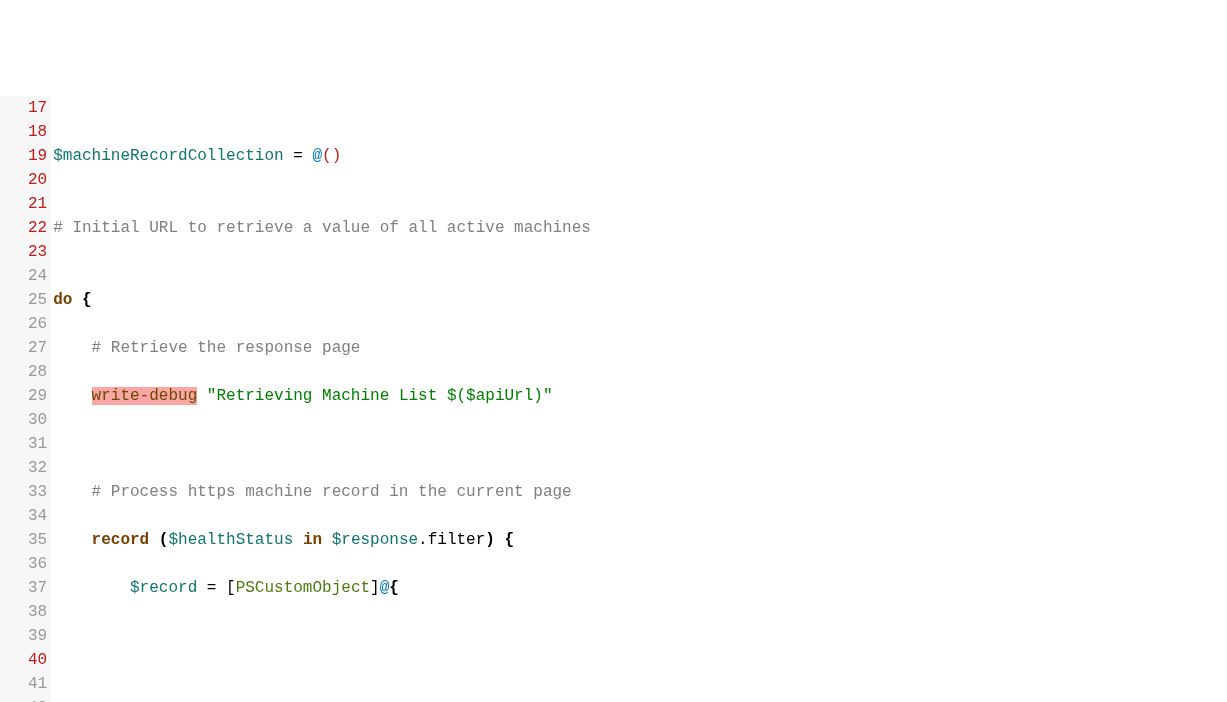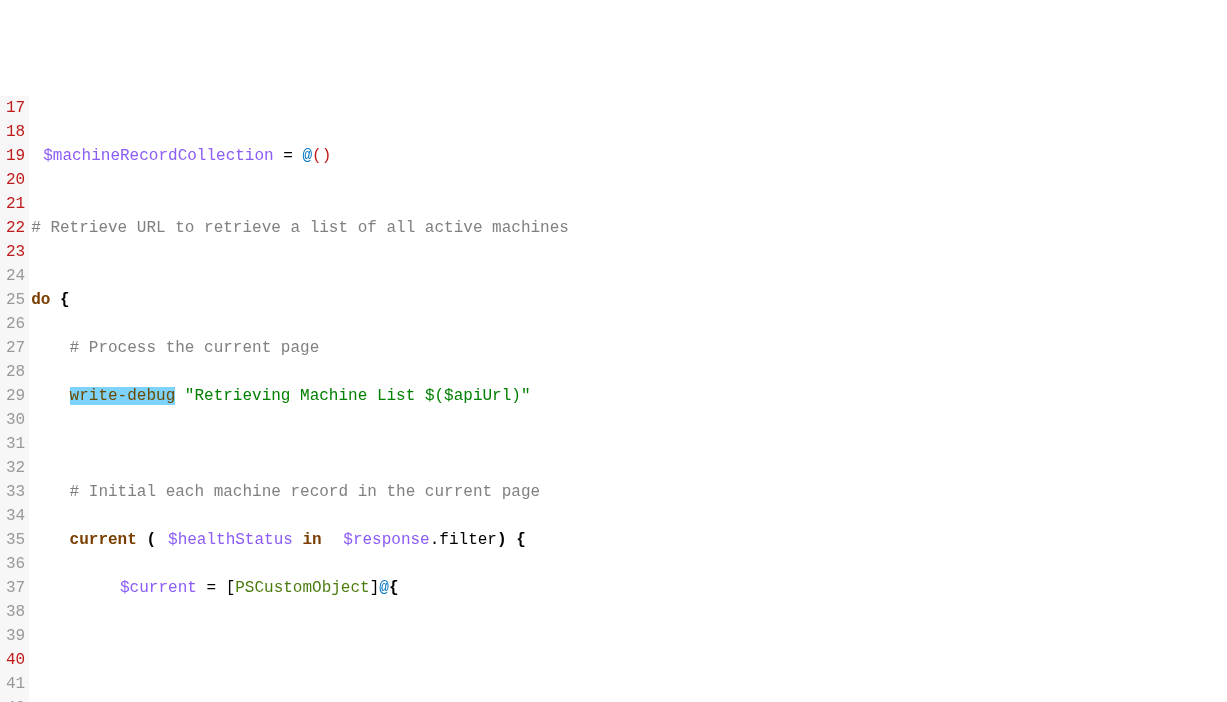--- a/index.html
+++ b/index.html
@@ -25,52 +25,52 @@
   .gutter .ln {
     display: block;
   }
   .code {
     padding-left: 2px;
     color: #000000;
   }
   .code .line {
     display: block;
   }
-  .c-var      { color: #8b5cf6; margin-left: 12px; }
+  .c-var      { color: #0f766e; }
   .c-at       { color: #0076c0; }  
   .c-paren    { color: #c01a1a; font-weight: 500; }  
-  .c-num-red  { color: #c01a1a; }  
+  .c-num-red  { color: #c01a1a; margin-left: 22px; }  
   .c-comment  { color: #808080; }
   .c-string   { color: #008000; }
   .c-kw       { color: #7a3e00; font-weight: bold; text-align: right; } 
-  .c-cmd-hl   { background: #7dd3fc; color: #6a4a00; }
+  .c-cmd-hl   { background: #fca5a5; color: #6a4a00; }
   .c-type     { color: #4d7c0f; }
   .c-brace    { color: #000000; font-weight: bold; }
 </style>
 </head>
 <body>
 
 
 
 <div class="editor">
   <div class="gutter" id="gutter"><span class="ln c-num-red">17</span><span class="ln c-num-red">18</span><span class="ln c-num-red">19</span><span class="ln c-num-red">20</span><span class="ln c-num-red">21</span><span class="ln c-num-red">22</span><span class="ln c-num-red">23</span><span class="ln ">24</span><span class="ln ">25</span><span class="ln ">26</span><span class="ln ">27</span><span class="ln ">28</span><span class="ln ">29</span><span class="ln ">30</span><span class="ln ">31</span><span class="ln ">32</span><span class="ln ">33</span><span class="ln ">34</span><span class="ln ">35</span><span class="ln ">36</span><span class="ln ">37</span><span class="ln ">38</span><span class="ln ">39</span><span class="ln c-num-red">40</span><span class="ln ">41</span><span class="ln ">42</span></div>
   <div class="code" id="code">
 <span class="line"></span>
 <span class="line"><span class="c-var">$machineRecordCollection</span><span> = </span><span class="c-at">@</span><span class="c-paren">(</span><span class="c-paren">)</span></span>
 <span class="line"></span>
-<span class="line"><span class="c-comment"># Retrieve URL to retrieve a list of all active machines</span></span>
+<span class="line"><span class="c-comment"># Initial URL to retrieve a value of all active machines</span></span>
 <span class="line"></span>
 <span class="line"><span class="c-kw">do</span><span> </span><span class="c-brace">{</span></span>
-<span class="line"><span class="c-comment">    # Process the current page</span></span>
+<span class="line"><span class="c-comment">    # Retrieve the response page</span></span>
 <span class="line"><span>    </span><span class="c-cmd-hl">write-debug</span><span> </span><span class="c-string"><span>"Retrieving Machine List </span><span>$(</span><span>$apiUrl</span><span>)</span><span>"</span></span></span>
 <span class="line"></span>
 <span class="line"></span>
-<span class="line"><span class="c-comment">    # Initial each machine record in the current page</span></span>
-<span class="line"><span>    </span><span class="c-kw">current</span><span> </span><span class="c-brace">(</span><span class="c-var">$healthStatus</span><span> </span><span class="c-kw">in</span><span> </span><span class="c-var">$response</span><span>.filter</span><span class="c-brace">)</span><span> </span><span class="c-brace">{</span></span>
-<span class="line"><span>        </span><span class="c-var">$current</span><span> = </span><span>[</span><span class="c-type">PSCustomObject</span><span>]</span><span class="c-at">@</span><span class="c-brace">{</span></span>
+<span class="line"><span class="c-comment">    # Process https machine record in the current page</span></span>
+<span class="line"><span>    </span><span class="c-kw">record</span><span> </span><span class="c-brace">(</span><span class="c-var">$healthStatus</span><span> </span><span class="c-kw">in</span><span> </span><span class="c-var">$response</span><span>.filter</span><span class="c-brace">)</span><span> </span><span class="c-brace">{</span></span>
+<span class="line"><span>        </span><span class="c-var">$record</span><span> = </span><span>[</span><span class="c-type">PSCustomObject</span><span>]</span><span class="c-at">@</span><span class="c-brace">{</span></span>
 
 
 
 
 
 
 
 <span class="line"></span>
 
 <span class="line"></span>

